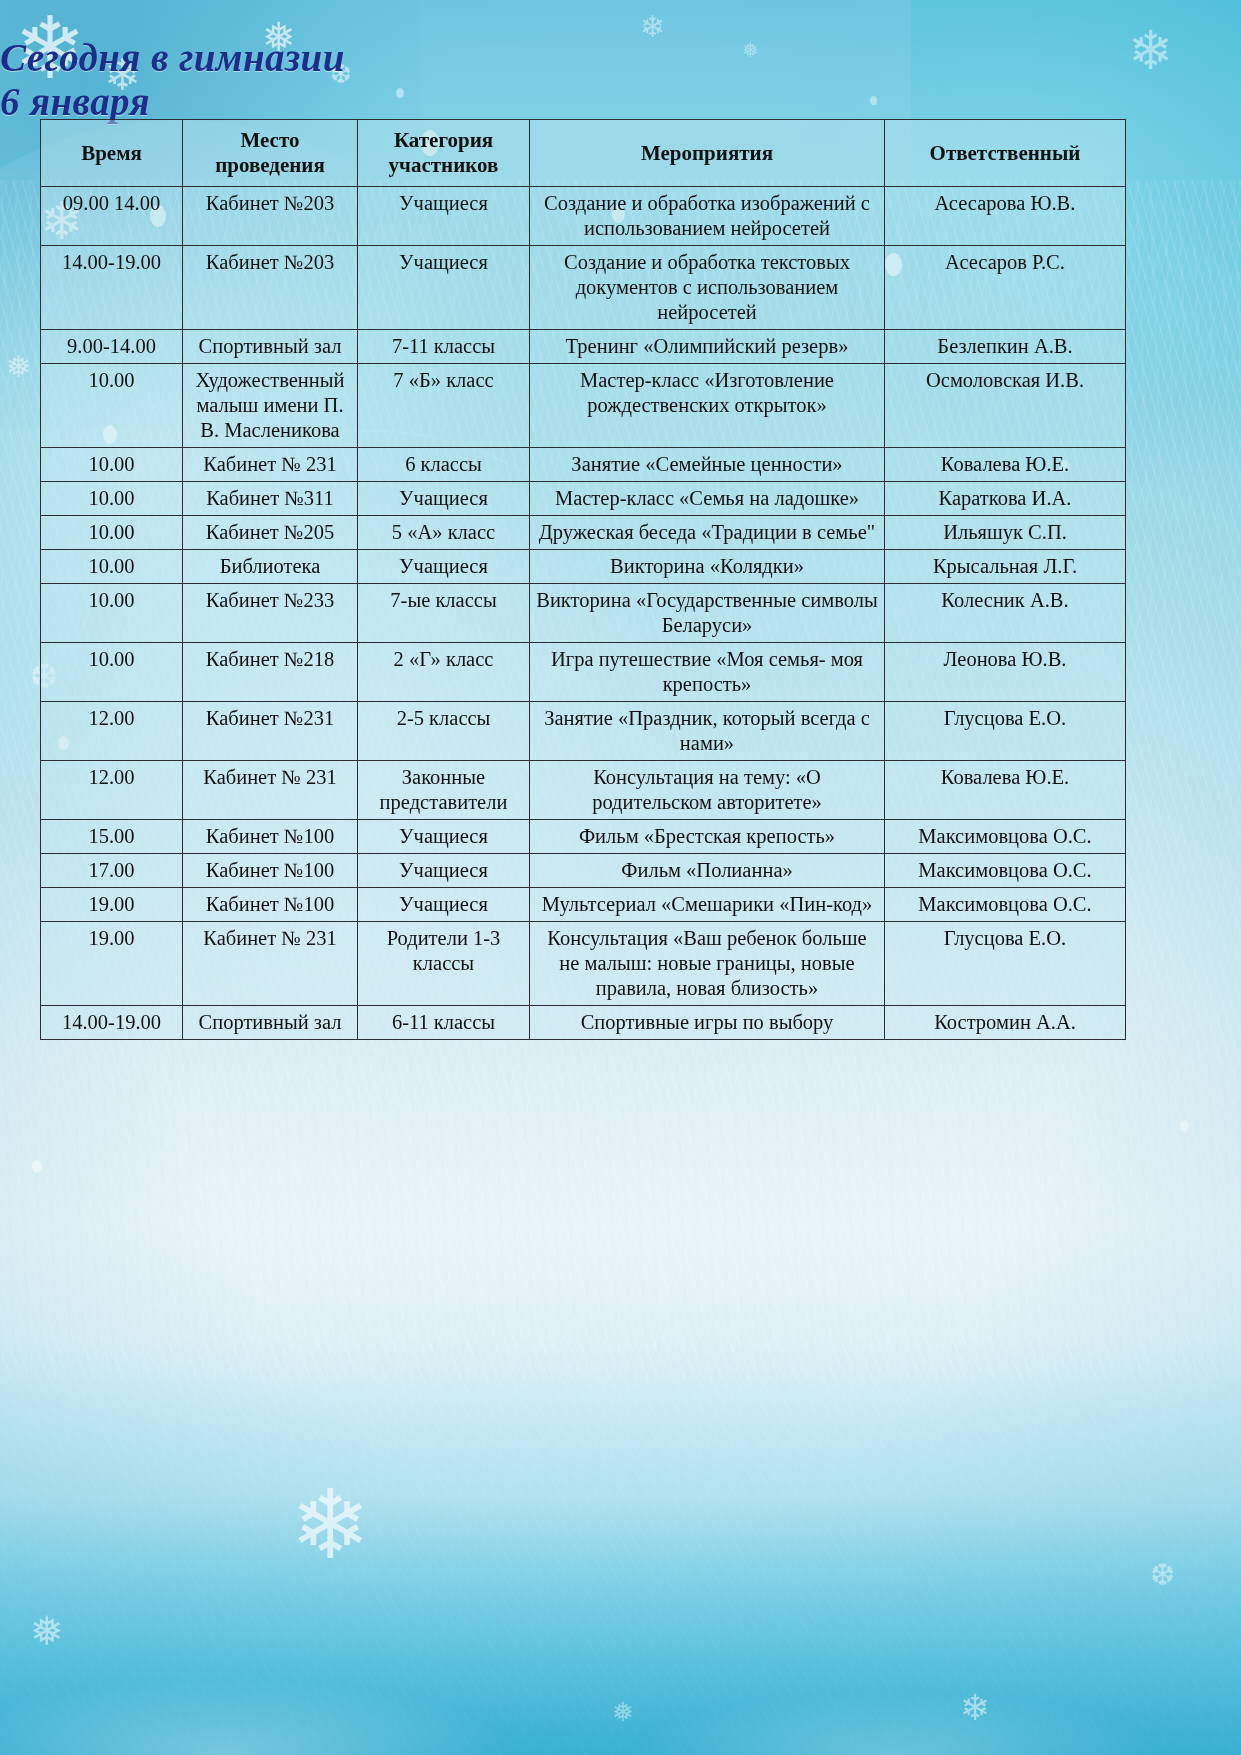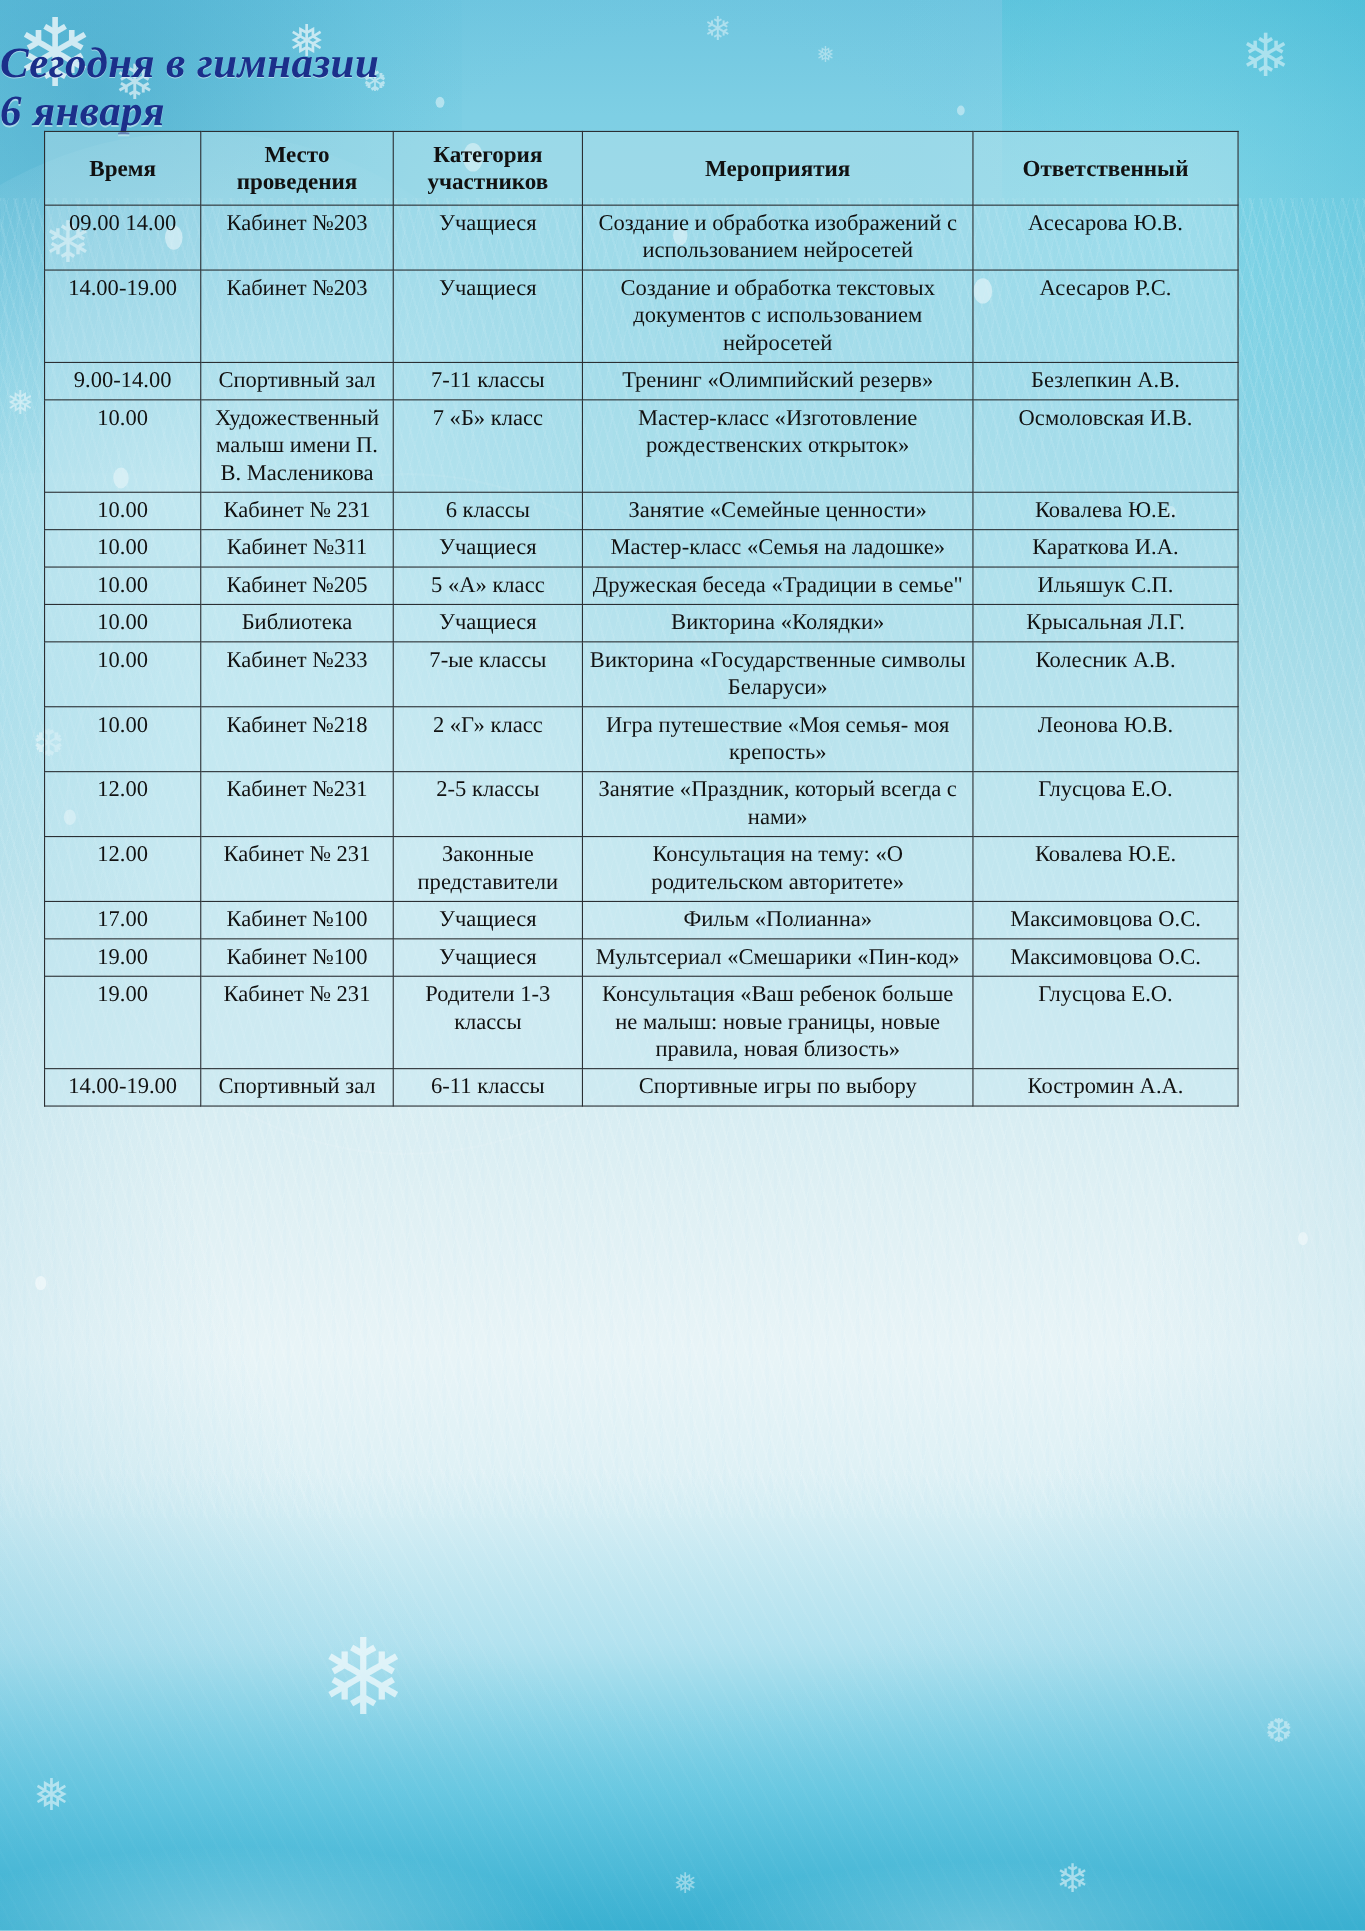--- a/index.html
+++ b/index.html
@@ -262,20 +262,27 @@
           <td>Глусцова Е.О.</td>
         </tr>
         <tr>
           <td class="mid">12.00</td>
           <td class="mid">Кабинет № 231</td>
           <td>Законные представители</td>
           <td>Консультация на тему: «О родительском авторитете»</td>
           <td>Ковалева Ю.Е.</td>
         </tr>
         <tr>
+          <td class="mid">15.00</td>
+          <td class="mid">Кабинет №100</td>
+          <td>Учащиеся</td>
+          <td>Фильм «Брестская крепость»</td>
+          <td>Максимовцова О.С.</td>
+        </tr>
+        <tr>
           <td class="mid">17.00</td>
           <td class="mid">Кабинет №100</td>
           <td>Учащиеся</td>
           <td>Фильм «Полианна»</td>
           <td>Максимовцова О.С.</td>
         </tr>
         <tr>
           <td class="mid">19.00</td>
           <td class="mid">Кабинет №100</td>
           <td>Учащиеся</td>

